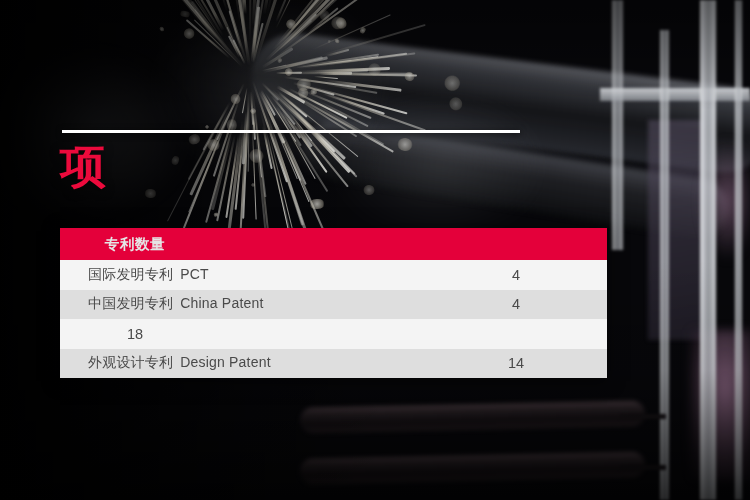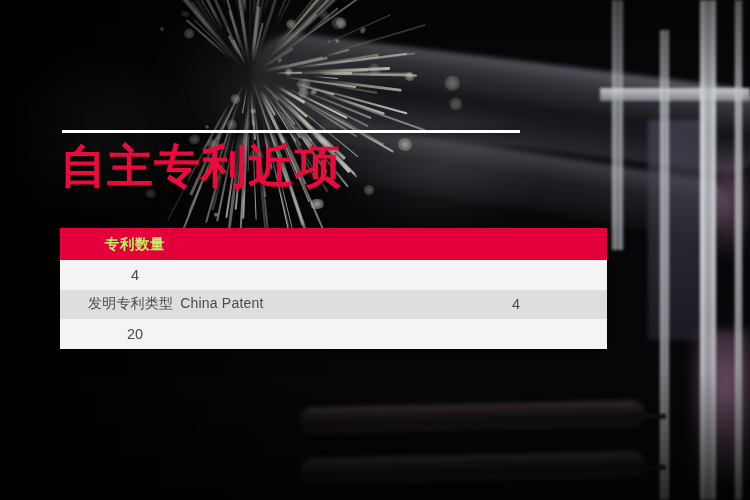--- a/index.html
+++ b/index.html
@@ -193,21 +193,21 @@
     flex: 1;
     padding-left: 26px;
     color: #ffffff;
     font-size: 14.5px;
     font-weight: 700;
     letter-spacing: .6px;
   }
   .th-count {
     width: 150px;
     text-align: center;
-    color: #bef264;
+    color: #e5e5e5;
     font-size: 14.5px;
     font-weight: 700;
     letter-spacing: .6px;
     padding-right: 16px;
   }
   .table-row {
     display: flex;
     align-items: center;
     height: 29.5px;
   }
@@ -459,36 +459,40 @@
 
     <div class="vignette"></div>
   </div>
 
   <div class="content">
 
 
     <div class="divider"></div>
 
     <div class="headline-2">
-      <span>自主专利近</span>
       <span>项</span>
     </div>
 
     <div class="patent-table">
       <div class="table-head">
         <div class="th-count">专利数量</div>
       </div>
       <div id="table-body">
           <div class="table-row odd">
+            <div class="td-type"><span>国际发明专利</span><span class="en">PCT</span></div>
             <div class="td-count">4</div>
           </div>
           <div class="table-row even">
-            <div class="td-type"><span>发明专利类型</span><span class="en">China Patent</span></div>
+            <div class="td-type"><span>中国发明专利</span><span class="en">China Patent</span></div>
             <div class="td-count">4</div>
           </div>
           <div class="table-row odd">
-            <div class="td-count">20</div>
+            <div class="td-count">18</div>
+          </div>
+          <div class="table-row even">
+            <div class="td-type"><span>外观设计专利</span><span class="en">Design Patent</span></div>
+            <div class="td-count">14</div>
           </div>
         </div>
     </div>
 
   </div>
 </div>
 
 </body></html>

